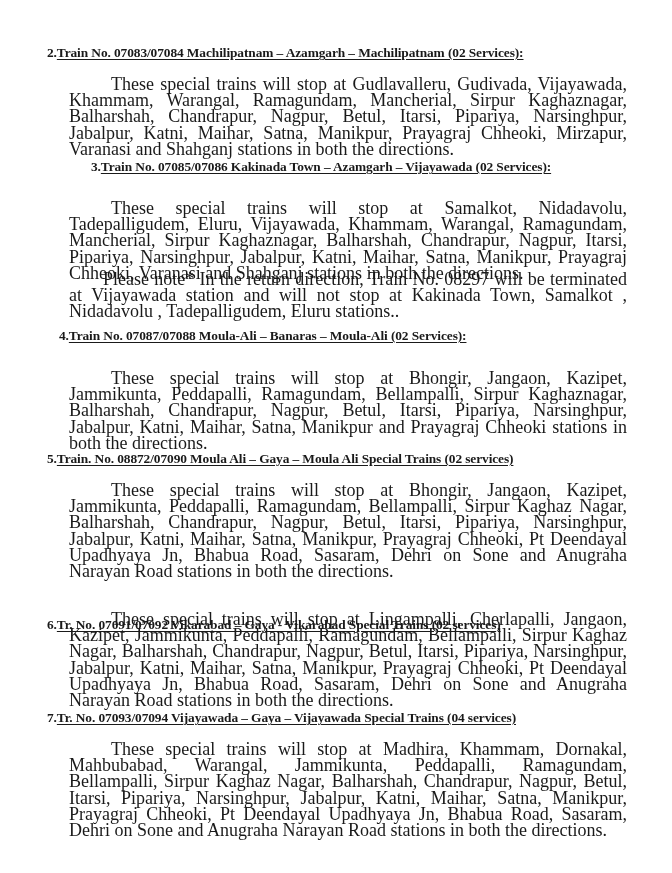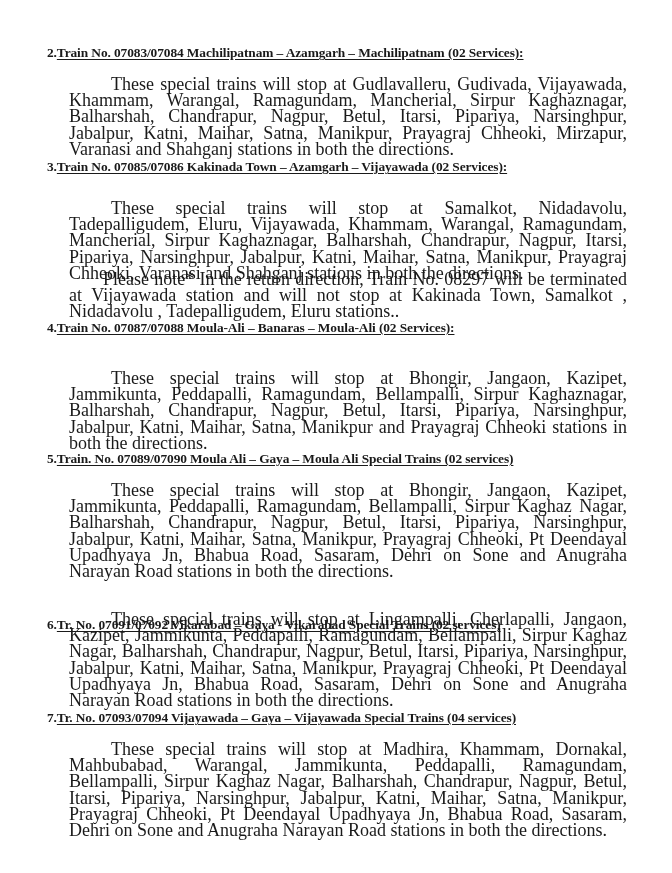--- a/index.html
+++ b/index.html
@@ -63,37 +63,37 @@
 <div class="page">
 
   <div class="section">
     <div class="heading" style="top:45px;">
       <span class="num">2.</span><span class="title">Train No. 07083/07084 Machilipatnam – Azamgarh – Machilipatnam (02 Services):</span>
     </div>
     <div class="para" style="top:76px;">These special trains will stop at Gudlavalleru, Gudivada, Vijayawada, Khammam, Warangal, Ramagundam, Mancherial, Sirpur Kaghaznagar, Balharshah, Chandrapur, Nagpur, Betul, Itarsi, Pipariya, Narsinghpur, Jabalpur, Katni, Maihar, Satna, Manikpur, Prayagraj Chheoki, Mirzapur, Varanasi and Shahganj stations in both the directions.</div>
   </div>
 
   <div class="section">
-    <div class="heading" style="top:159px;">
+    <div class="heading" style="top:159px;margin-left:44px;">
       <span class="num">3.</span><span class="title">Train No. 07085/07086 Kakinada Town – Azamgarh – Vijayawada (02 Services):</span>
     </div>
     <div class="para" style="top:200px;">These special trains will stop at Samalkot, Nidadavolu, Tadepalligudem, Eluru, Vijayawada, Khammam, Warangal, Ramagundam, Mancherial, Sirpur Kaghaznagar, Balharshah, Chandrapur, Nagpur, Itarsi, Pipariya, Narsinghpur, Jabalpur, Katni, Maihar, Satna, Manikpur, Prayagraj Chheoki, Varanasi and Shahganj stations in both the directions.</div>
     <div class="para note" style="top:271px;">Please note*  In the return direction, Train No. 08297 will be terminated at Vijayawada station and will not stop at Kakinada Town, Samalkot , Nidadavolu , Tadepalligudem, Eluru stations..</div>
   </div>
 
   <div class="section">
-    <div class="heading" style="top:320px;">
+    <div class="heading" style="top:328px;margin-left:12px;">
       <span class="num">4.</span><span class="title">Train No. 07087/07088 Moula-Ali – Banaras – Moula-Ali (02 Services):</span>
     </div>
     <div class="para" style="top:370px;">These special trains will stop at Bhongir, Jangaon, Kazipet, Jammikunta, Peddapalli, Ramagundam, Bellampalli, Sirpur Kaghaznagar, Balharshah, Chandrapur, Nagpur, Betul, Itarsi, Pipariya, Narsinghpur, Jabalpur, Katni, Maihar, Satna, Manikpur and Prayagraj Chheoki stations in both the directions.</div>
   </div>
 
   <div class="section">
     <div class="heading" style="top:451px;">
-      <span class="num">5.</span><span class="title">Train. No. 07089/07090 Moula Ali – Gaya – Moula Ali Special Trains (02 services)</span>
+      <span class="num">5.</span><span class="title">Train. No. 08872/07090 Moula Ali – Gaya – Moula Ali Special Trains (02 services)</span>
     </div>
     <div class="para" style="top:482px;">These special trains will stop at Bhongir, Jangaon, Kazipet, Jammikunta, Peddapalli, Ramagundam, Bellampalli, Sirpur Kaghaz Nagar, Balharshah, Chandrapur, Nagpur, Betul, Itarsi, Pipariya, Narsinghpur, Jabalpur, Katni, Maihar, Satna, Manikpur, Prayagraj Chheoki, Pt Deendayal Upadhyaya Jn, Bhabua Road, Sasaram, Dehri on Sone and Anugraha Narayan Road stations in both the directions.</div>
   </div>
 
   <div class="section">
     <div class="heading" style="top:581px;margin-top:36px;">
       <span class="num">6.</span><span class="title">Tr. No. 07091/07092 Vikarabad – Gaya - Vikarabad Special Trains (02 services)</span>
     </div>
     <div class="para" style="top:611px;">These special trains will stop at Lingampalli, Cherlapalli, Jangaon, Kazipet, Jammikunta, Peddapalli, Ramagundam, Bellampalli, Sirpur Kaghaz Nagar, Balharshah, Chandrapur, Nagpur, Betul, Itarsi, Pipariya, Narsinghpur, Jabalpur, Katni, Maihar, Satna, Manikpur, Prayagraj Chheoki, Pt Deendayal Upadhyaya Jn, Bhabua Road, Sasaram, Dehri on Sone and Anugraha Narayan Road stations in both the directions.</div>
   </div>

